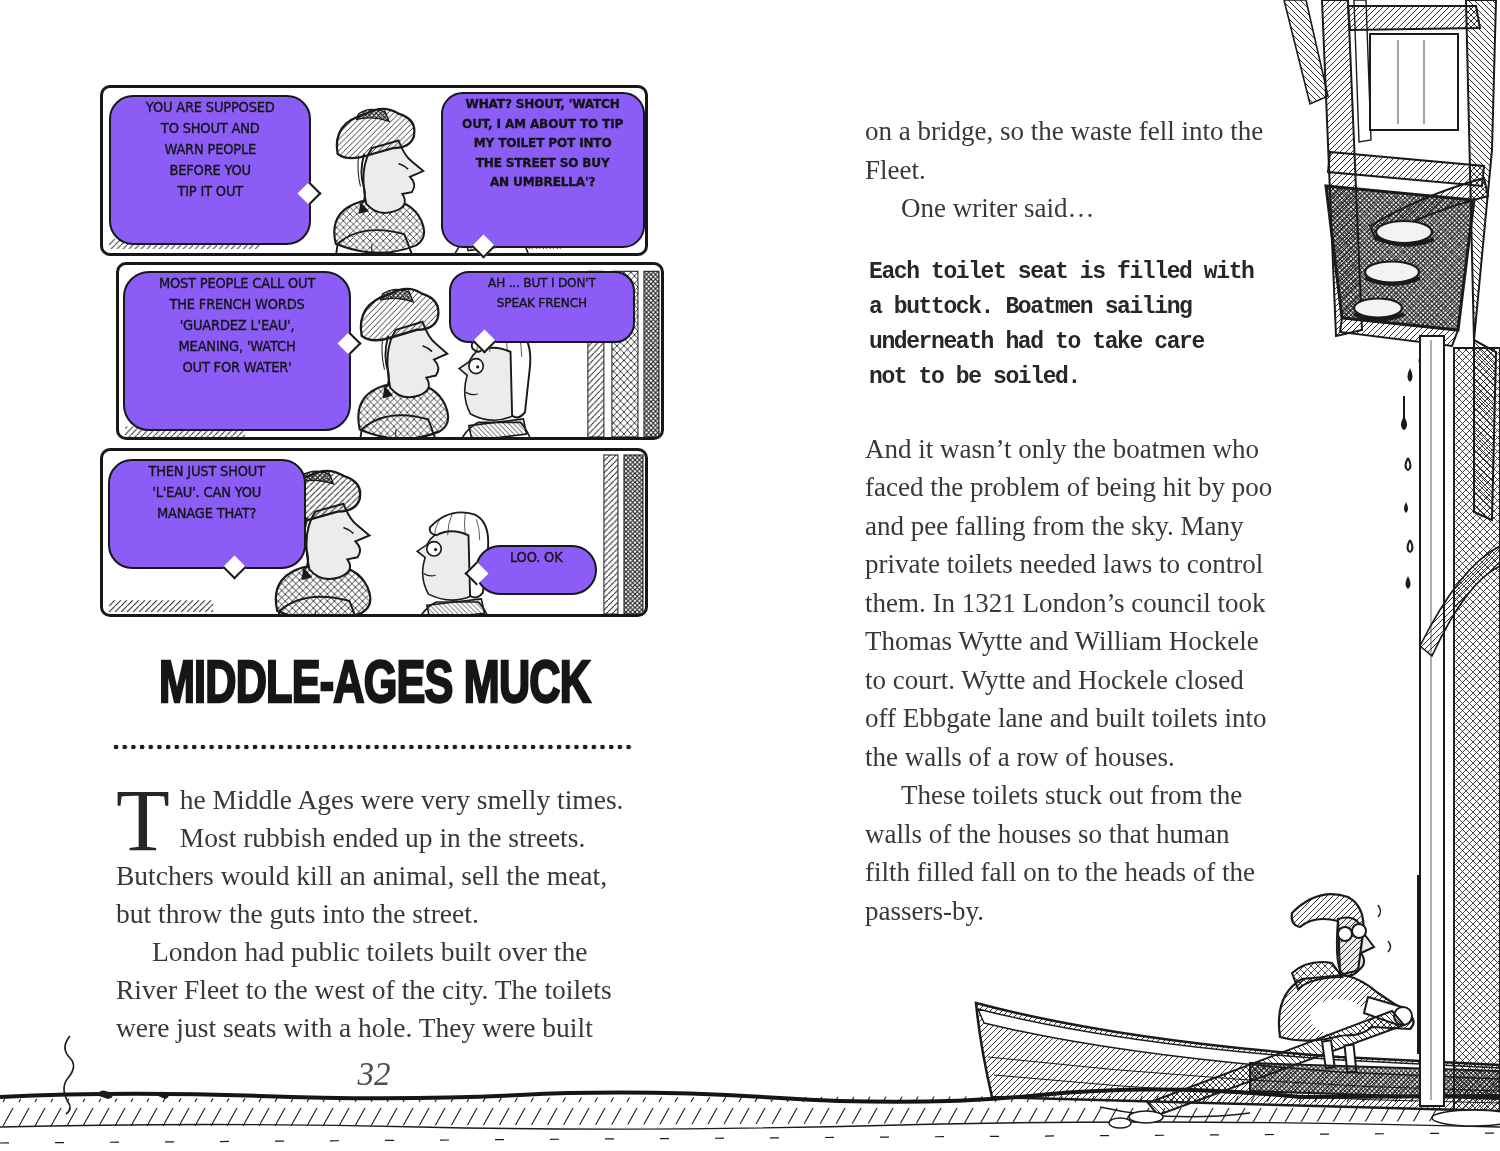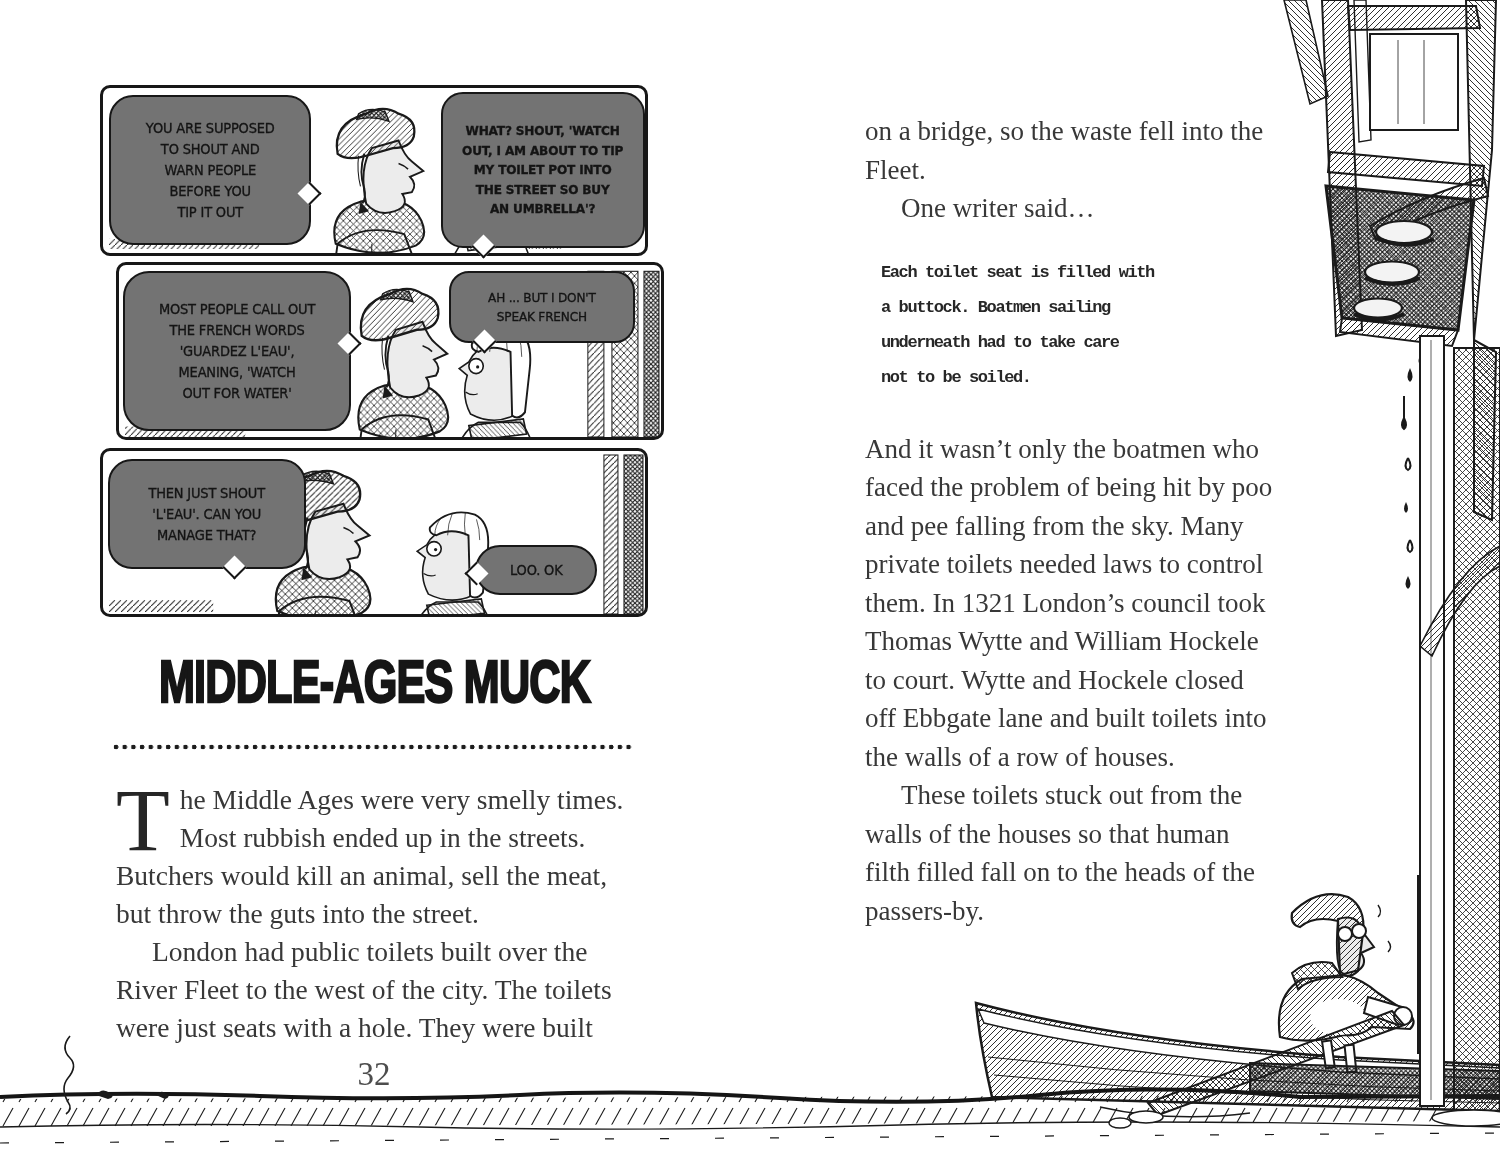--- a/index.html
+++ b/index.html
@@ -4,22 +4,22 @@
 <style>
   html,body{margin:0;padding:0;background:#e8e8e8;}
   .canvas{position:relative;width:1500px;height:1151px;background:#ffffff;overflow:hidden;
           font-family:"Liberation Serif", serif;color:#383838;}
   .defs-holder{position:absolute;width:0;height:0;overflow:hidden;}
 
   
   .panel{position:absolute;left:100px;width:548px;background:#fff;
          border:3.5px solid #171717;border-radius:10px;box-sizing:border-box;}
   .panel-art{position:absolute;left:0;top:0;width:100%;height:100%;}
-  .bubble{position:absolute;background:#737373;border:2.6px solid #171717;box-sizing:border-box;
-          display:flex;align-items:center;justify-content:center;z-index:3;}
+  .bubble{position:absolute;background:#8b5cf6;border:2.6px solid #171717;box-sizing:border-box;
+          display:flex;align-items:flex-start;justify-content:center;z-index:3;}
   .btxt{font-family:"DejaVu Sans", sans-serif;font-size:14px;line-height:1.5;
         letter-spacing:-0.2px;text-align:center;white-space:pre-line;color:#141414;
         -webkit-text-stroke:0.35px #141414;transform:scaleX(0.93);}
   .btxt.small{font-size:13px;}
   .tail{position:absolute;width:15px;height:15px;background:#fff;z-index:4;}
   .tail.right{right:-9px;transform:rotate(-45deg);
               border-right:2.6px solid #171717;border-bottom:2.6px solid #171717;}
   .tail.down{bottom:-9px;transform:rotate(-45deg);
              border-left:2.6px solid #171717;border-bottom:2.6px solid #171717;}
   .tail.left{left:-9px;transform:rotate(-45deg);
@@ -32,29 +32,29 @@
                 -webkit-text-stroke:2.2px #161616;transform:scale(0.8,1.08);}
   .dotted-rule{position:absolute;left:113px;top:744px;width:520px;height:6px;
                background-image:radial-gradient(circle at 3px 3px,#1c1c1c 2.1px,transparent 2.6px);
                background-size:8.7px 6px;background-repeat:repeat-x;}
   .left-body{position:absolute;left:116px;top:781px;width:530px;
              font-size:27.5px;line-height:38px;}
   .left-body p{margin:0;}
   .left-body p.indent{text-indent:36px;}
   .dropcap{float:left;font-size:88px;line-height:68px;margin:6px 10px 0 0;color:#262626;}
   .page-number{position:absolute;left:100px;top:1056px;width:548px;text-align:center;
-               font-size:33px;color:#4d4d4d;}
+               font-size:33px;color:#4d4d4d;font-style:italic;}
 
   
   .right-body{position:absolute;left:865px;top:112px;width:412px;
               font-size:27px;line-height:38.5px;}
   .right-body p{margin:0;}
   .right-body p.indent{text-indent:36px;}
-  .pull-quote{margin:27px 0 35px 16px;font-family:"Liberation Mono", monospace;
-              font-weight:bold;font-size:17px;line-height:35px;letter-spacing:-1.4px;
+  .pull-quote{margin:27px 0 35px 4px;font-family:"Liberation Mono", monospace;
+              font-weight:bold;font-size:23px;line-height:35px;letter-spacing:-1.4px;
               color:#272727;white-space:pre-line;}
 
   .ill{position:absolute;}
 </style>
 </head>
 <body>
 
 <div class="canvas">
 
   <svg class="defs-holder" aria-hidden="true">

